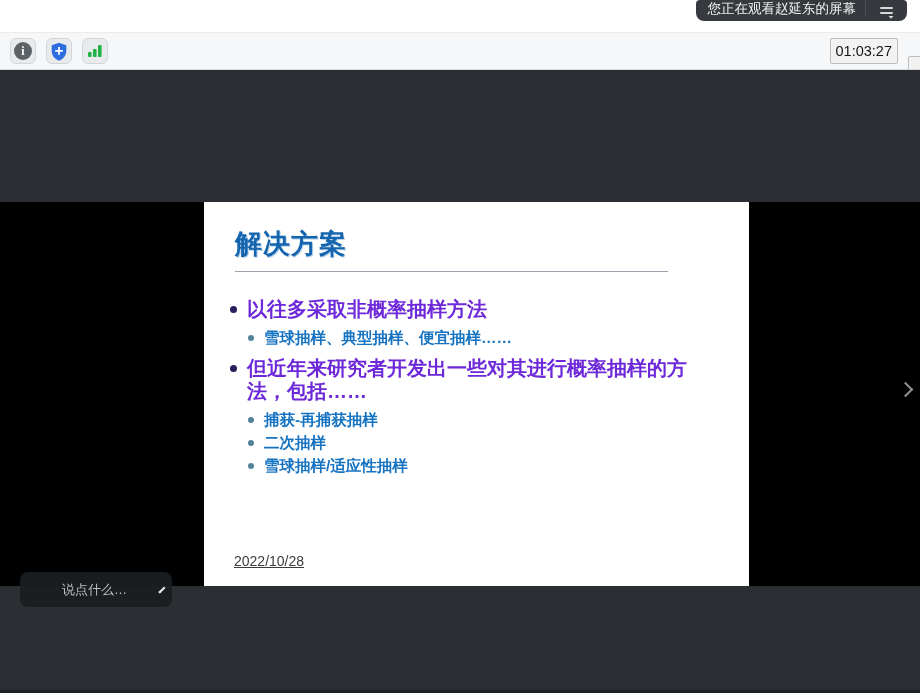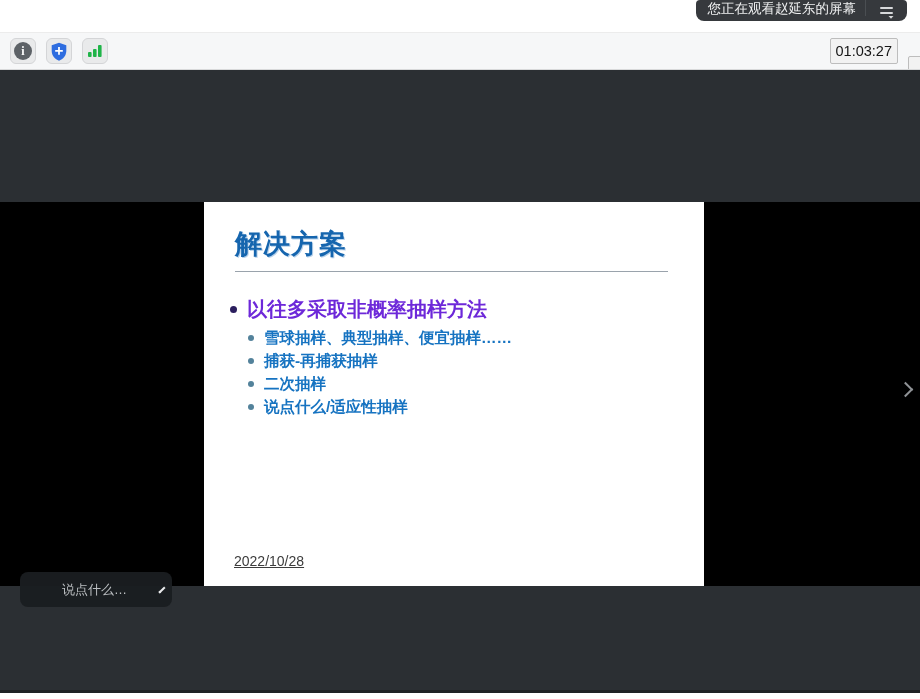--- a/index.html
+++ b/index.html
@@ -31,21 +31,21 @@
                border:1px solid #bdbdbd; border-radius:2px; display:flex; align-items:center;
                justify-content:center; padding:12px 5px; font-size:14.5px; color:#151515; }
   .overflow-box { position:absolute; right:-12px; top:23px; width:24px; height:23px;
                   background:#f2f2f2; border:1px solid #bdbdbd; border-radius:2px; cursor:pointer; }
 
   
   .stage { position:absolute; left:0; top:70px; width:920px; height:629px; background:#2b2f33; }
   .black-band { position:absolute; left:0; top:132px; width:920px; height:384px; background:#000000; }
 
   
-  .slide { position:absolute; left:204px; top:132px; width:500px; height:384px; background:#ffffff;
+  .slide { position:absolute; left:204px; top:132px; width:545px; height:384px; background:#ffffff;
            overflow:hidden; }
   .slide-title { position:absolute; left:31px; top:24px; font-size:27px; font-weight:bold;
                  color:#1565ae; letter-spacing:1px; text-shadow:1px 1px 0 #b9d2ea; }
   .slide-rule { position:absolute; left:31px; top:69px; width:433px; height:1px; background:#9aa3ac; }
   .bullets { position:absolute; left:24px; top:86px; width:466px; }
   .bullet { display:flex; align-items:flex-start; }
   .bullet .dot { flex:0 0 auto; border-radius:50%; }
   .bullet.level-1 { margin:10px 0 8px 0; }
   .bullet.level-1 .dot { width:7px; height:7px; background:#2b1e5e; margin:8px 10px 0 2px; }
   .bullet.level-1 .btext { font-size:20px; line-height:23px; font-weight:bold; color:#6d28d9; }
@@ -120,31 +120,35 @@
       <div class="slide-rule"></div>
       <div class="bullets">
           <div class="bullet level-1">
             <span class="dot"></span>
             <span class="btext">以往多采取非概率抽样方法</span>
           </div>
           <div class="bullet level-2">
             <span class="dot"></span>
             <span class="btext">雪球抽样、典型抽样、便宜抽样……</span>
           </div>
+          <div class="bullet level-1">
+            <span class="dot"></span>
+            <span class="btext">但近年来研究者开发出一些对其进行概率抽样的方法，包括……</span>
+          </div>
           <div class="bullet level-2">
             <span class="dot"></span>
             <span class="btext">捕获-再捕获抽样</span>
           </div>
           <div class="bullet level-2">
             <span class="dot"></span>
             <span class="btext">二次抽样</span>
           </div>
           <div class="bullet level-2">
             <span class="dot"></span>
-            <span class="btext">说点什么/适应性抽样</span>
+            <span class="btext">雪球抽样/适应性抽样</span>
           </div>
         </div>
       <div class="slide-date">2022/10/28</div>
     </div>
 
     <div class="chev-right"></div>
 
     <div class="chat-pill">
       <svg width="19" height="19" viewBox="0 0 24 24">
         <circle cx="12" cy="12" r="10.5" fill="#ffffff"></circle>

